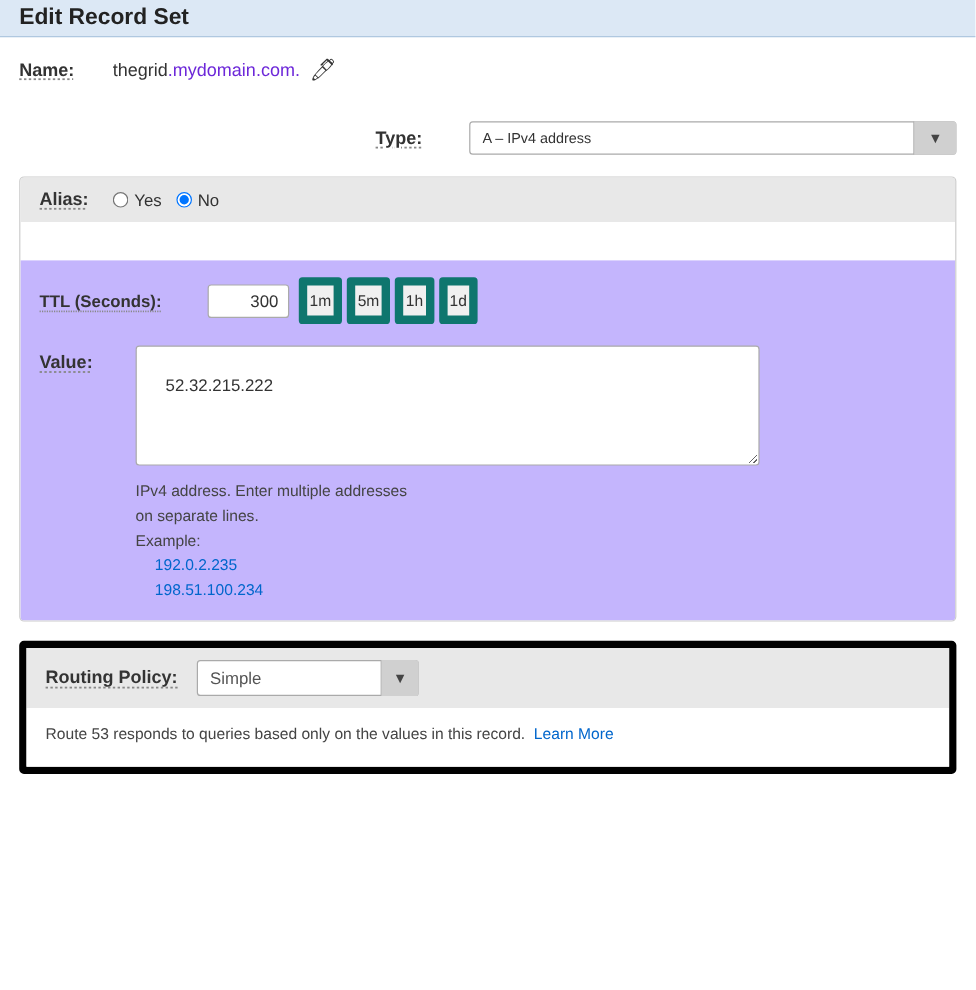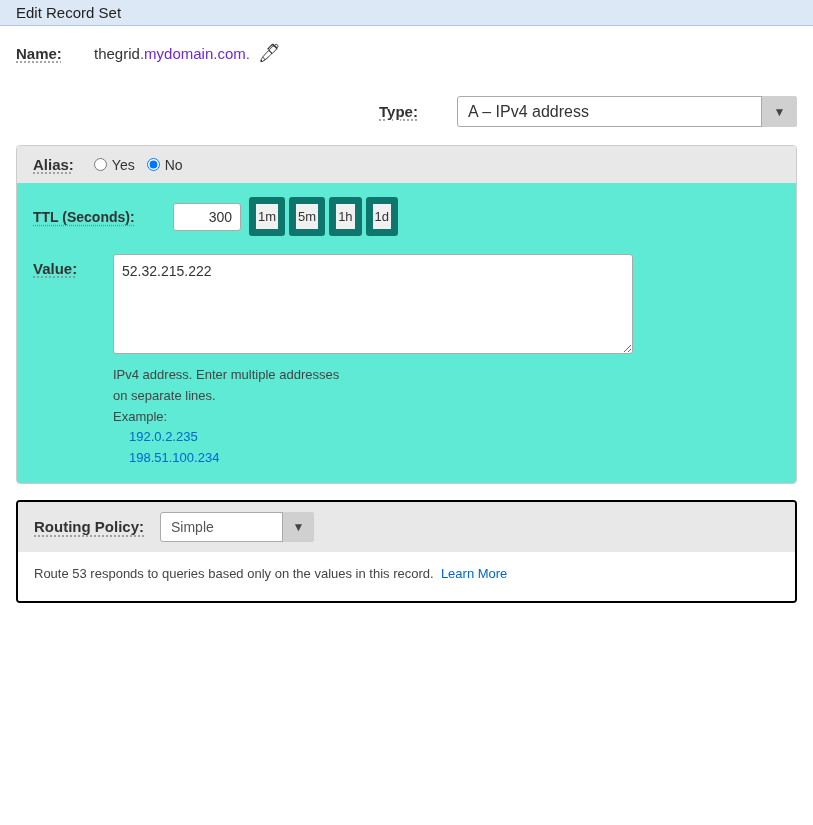--- a/index.html
+++ b/index.html
@@ -17,22 +17,22 @@
       background: #fff;
     }
 
     
     .header {
       background: #dce8f5;
       padding: 4px 16px 4px 16px;
       border-bottom: 1px solid #b0c8e0;
     }
     .header h2 {
-      font-size: 15px;
-      font-weight: normal;
+      font-size: 19px;
+      font-weight: bold;
       color: #222;
     }
 
     
     .form-container {
       padding: 16px 16px 0 16px;
     }
 
     
     .name-row {
@@ -72,23 +72,23 @@
       margin-left: 8px;
       position: relative;
     }
     .type-select {
       appearance: none;
       -webkit-appearance: none;
       background: #fff;
       border: 1px solid #aaa;
       border-radius: 3px;
       padding: 6px 36px 6px 10px;
-      font-size: 16px;
-      color: #333;
-      width: 340px;
+      font-size: 12px;
+      color: #333;
+      width: 406px;
       cursor: pointer;
     }
     .select-arrow {
       position: absolute;
       right: 0;
       top: 0;
       height: 100%;
       width: 36px;
       background: #d0d0d0;
       border-left: 1px solid #aaa;
@@ -133,22 +133,23 @@
       align-items: center;
       gap: 5px;
       font-size: 14px;
     }
     .radio-option input[type="radio"] {
       cursor: pointer;
     }
 
     
     .inner-section {
-      background: #5eead4;
+      background: #c4b5fd;
       padding: 14px 16px;
+      margin-top: 32px;
     }
 
     
     .ttl-row {
       display: flex;
       align-items: center;
       margin-bottom: 18px;
     }
     .ttl-label {
       font-weight: bold;
@@ -195,21 +196,21 @@
       text-underline-offset: 3px;
     }
     .value-content {
       flex: 1;
     }
     .value-textarea {
       width: 520px;
       height: 100px;
       border: 1px solid #aaa;
       border-radius: 3px;
-      padding: 8px;
+      padding: 24px;
       font-size: 14px;
       color: #333;
       resize: vertical;
       font-family: Arial, Helvetica, sans-serif;
     }
     .value-hint {
       margin-top: 8px;
       font-size: 13px;
       color: #444;
       line-height: 1.6;
@@ -218,21 +219,21 @@
       color: #444;
     }
     .value-hint .example-ip {
       color: #0066cc;
       margin-left: 16px;
       display: block;
     }
 
     
     .routing-section {
-      border: 2px solid #000000;
+      border: 6px solid #000000;
       border-radius: 4px;
       margin-bottom: 0;
       overflow: hidden;
     }
     .routing-header {
       background: #e8e8e8;
       padding: 10px 16px;
       display: flex;
       align-items: center;
       gap: 16px;
@@ -248,21 +249,21 @@
     }
     .routing-select {
       appearance: none;
       -webkit-appearance: none;
       background: #fff;
       border: 1px solid #aaa;
       border-radius: 3px;
       padding: 6px 36px 6px 10px;
       font-size: 14px;
       color: #555;
-      width: 154px;
+      width: 185px;
       cursor: pointer;
     }
     .routing-select-arrow {
       position: absolute;
       right: 0;
       top: 0;
       height: 100%;
       width: 32px;
       background: #d0d0d0;
       border-left: 1px solid #aaa;

